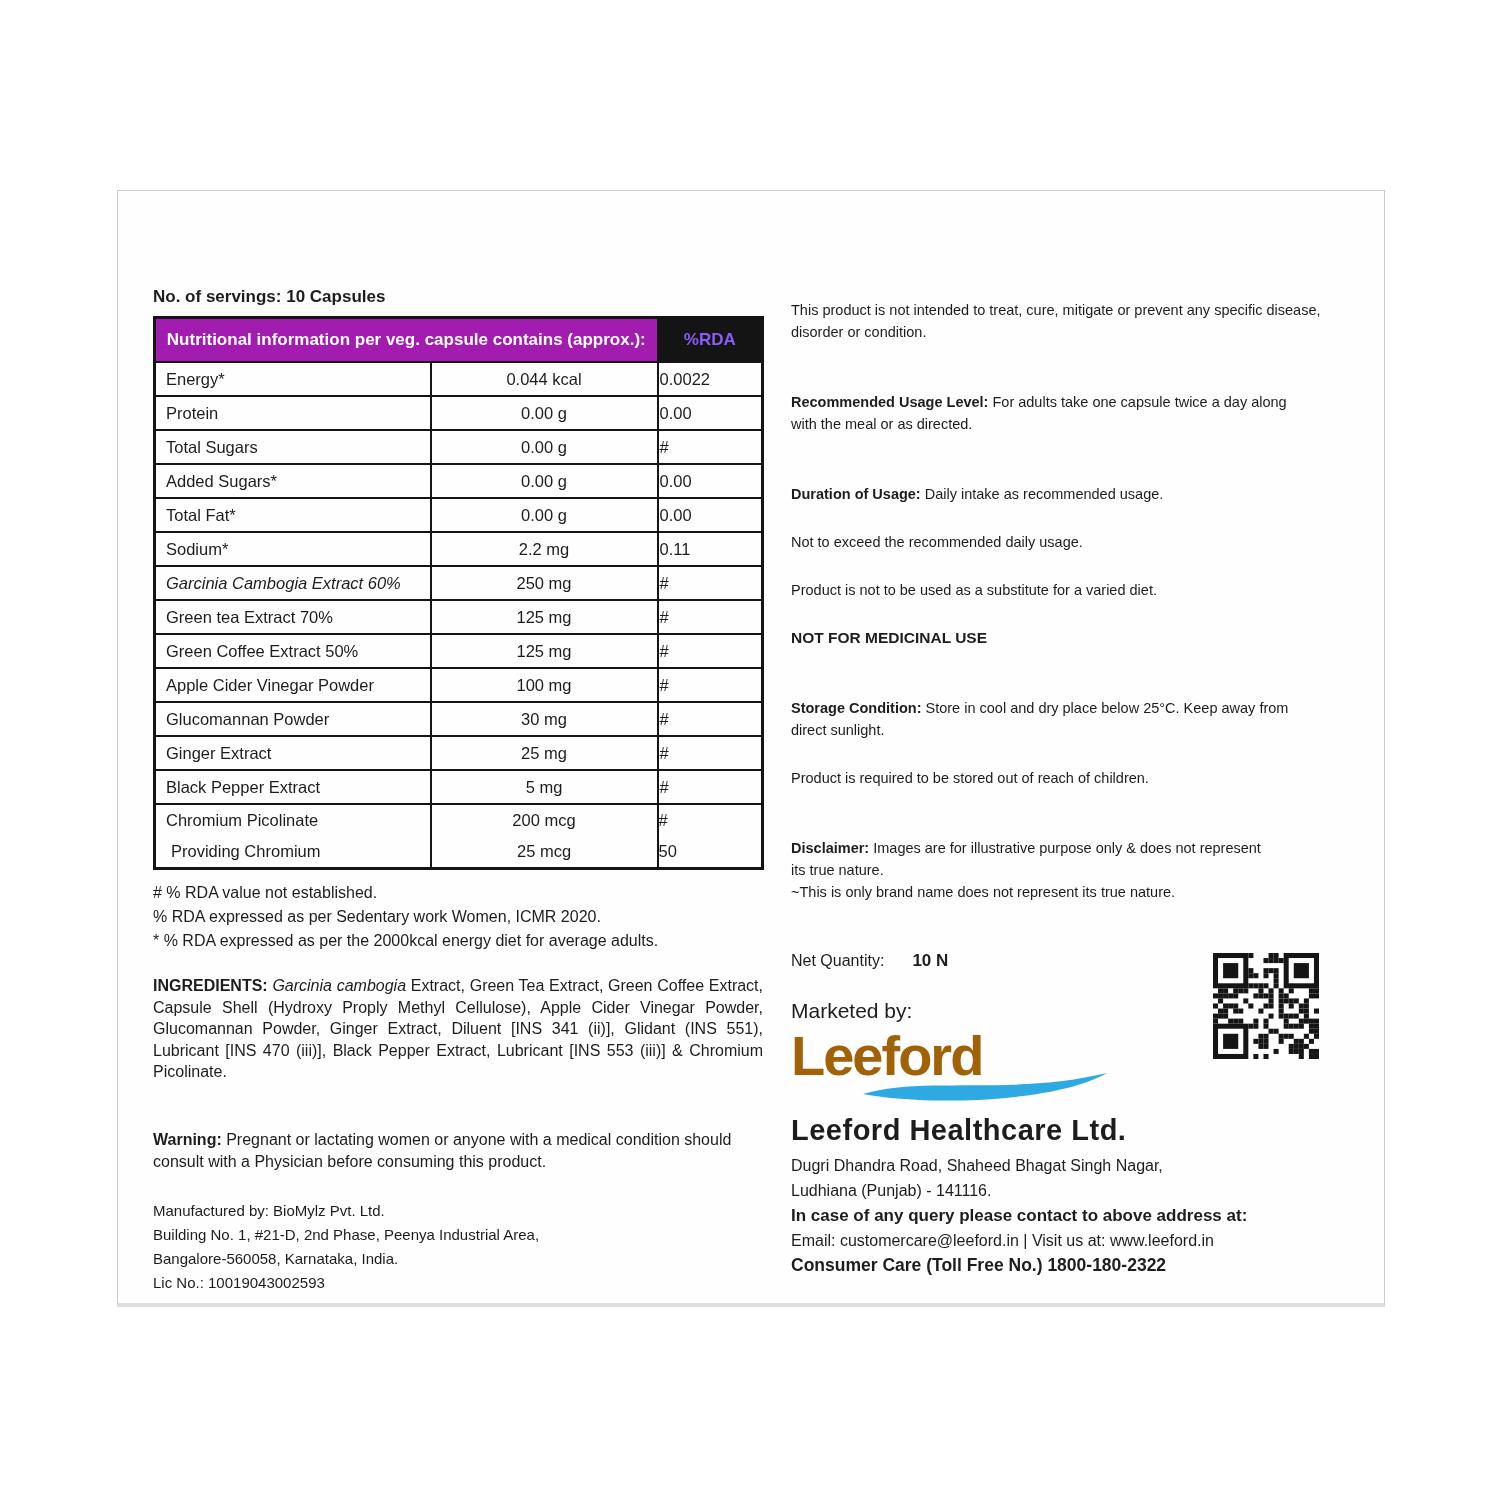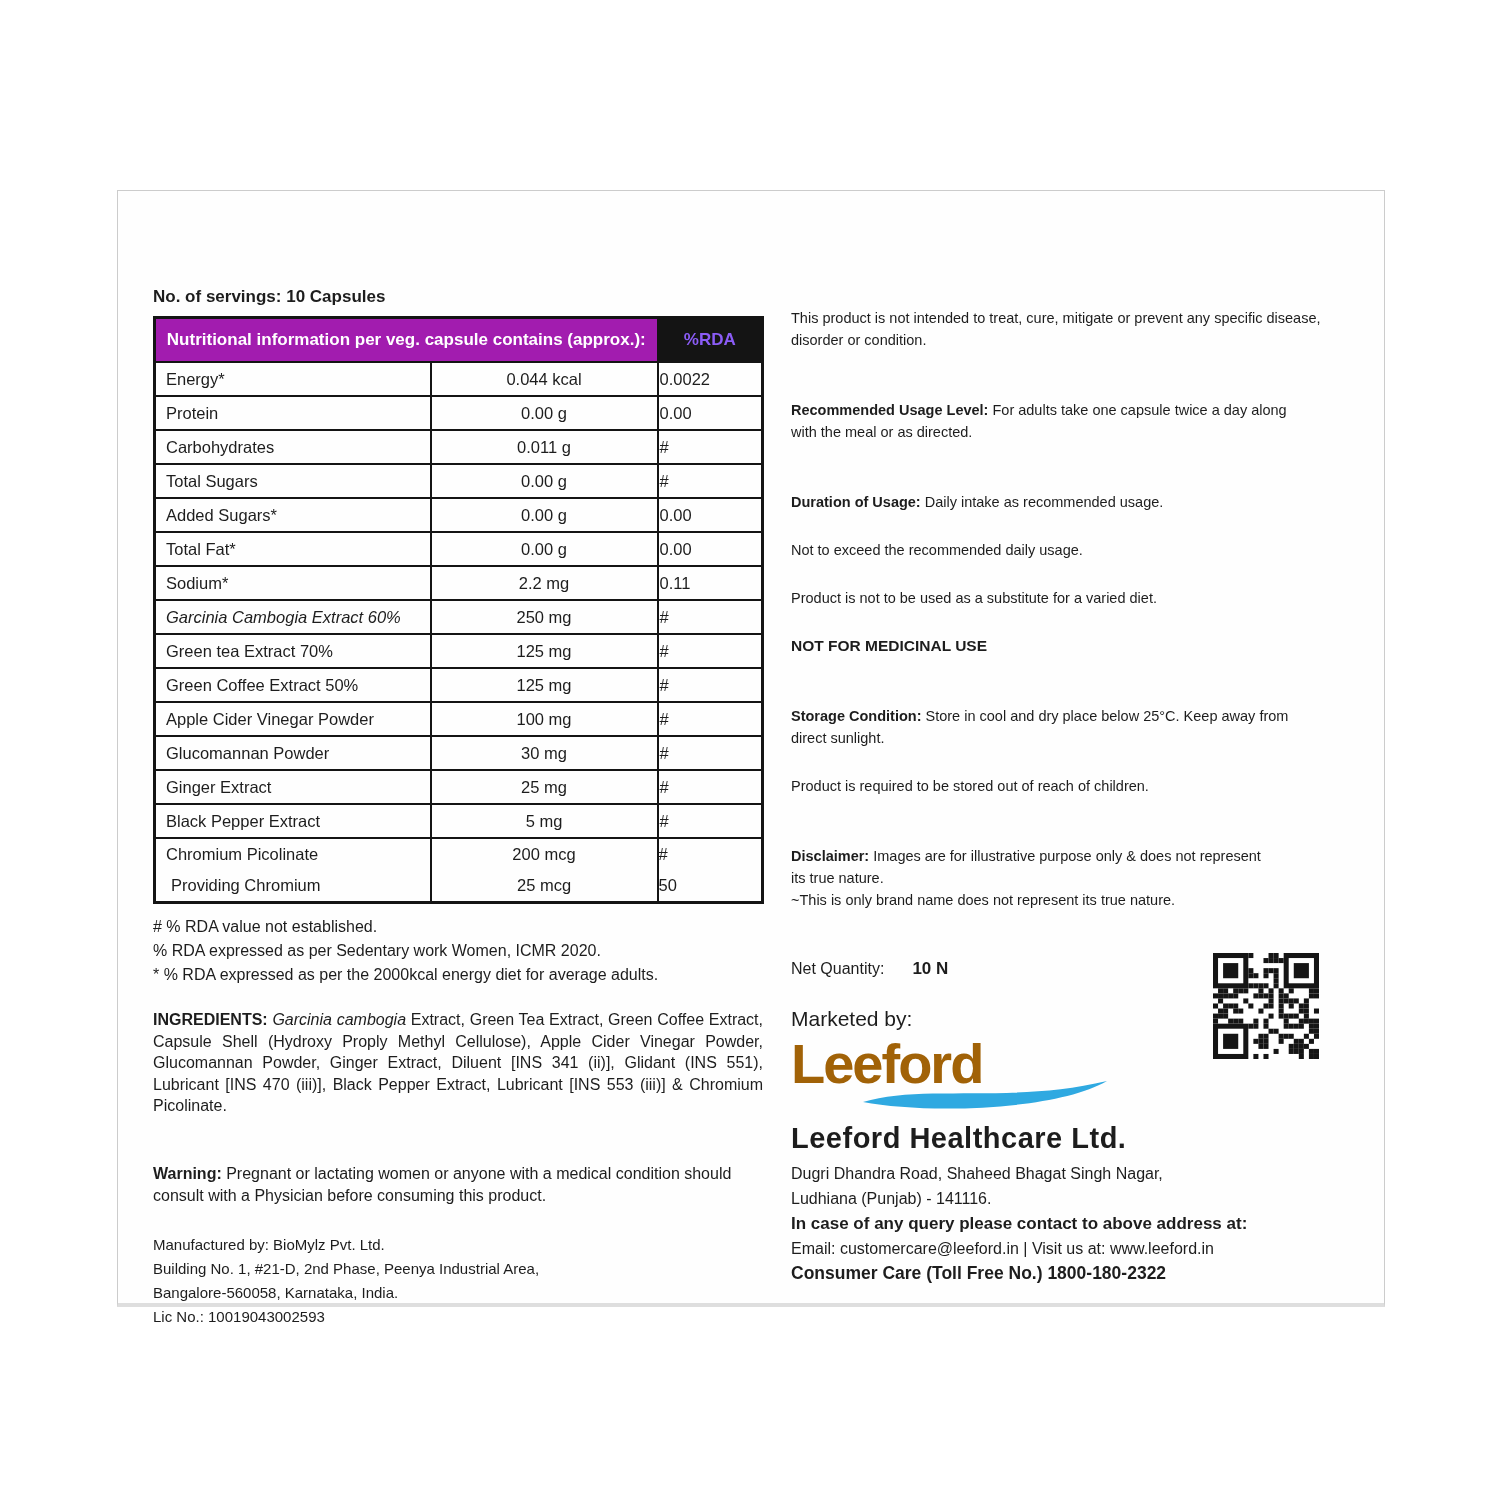--- a/index.html
+++ b/index.html
@@ -39,21 +39,21 @@
   tr.tall div{height:31px;line-height:31px;}
   tr.tall .l2{padding-left:5px;}
   .footnotes{margin-top:11px;font-size:16px;line-height:24px;}
   .ing{margin-top:22px;font-size:16px;line-height:21.5px;text-align:justify;}
   .ing .lead{font-weight:bold;}
   .ing .gci{font-style:italic;}
   .warn{margin-top:24px;font-size:16px;line-height:22px;white-space:pre-line;}
   .warn .lead{font-weight:bold;}
   .mfg{margin-top:26px;font-size:15px;line-height:24px;}
   
-  .col-right{position:absolute;left:673px;top:116px;width:612px;}
+  .col-right{position:absolute;left:673px;top:108px;width:612px;}
   .rp{font-size:14.5px;line-height:22px;margin:0 0 26px 0;white-space:pre-line;}
   .rp .lead{font-weight:bold;}
   .rp.allbold{font-weight:bold;font-size:15.5px;}
   .netqty{margin:8px 0 26px 0;font-size:16px;}
   .netqty .val{font-weight:bold;font-size:17px;margin-left:28px;}
   .marketed{margin-top:28px;font-size:21px;}
   .logo{margin-top:4px;}
   .logo-text{
     font-size:56px;font-weight:bold;letter-spacing:-2px;line-height:1.05;
     color:#a16207;
@@ -90,25 +90,20 @@
       <tbody>
         <tr>
             <td class="c1">Energy*</td>
             <td class="c2">0.044 kcal</td>
             <td class="c3">0.0022</td>
           </tr>
         <tr>
             <td class="c1">Protein</td>
             <td class="c2">0.00 g</td>
             <td class="c3">0.00</td>
-          </tr>
-        <tr>
-            <td class="c1">Carbohydrates</td>
-            <td class="c2">0.011 g</td>
-            <td class="c3">#</td>
           </tr>
         <tr>
             <td class="c1">Total Sugars</td>
             <td class="c2">0.00 g</td>
             <td class="c3">#</td>
           </tr>
         <tr>
             <td class="c1">Added Sugars*</td>
             <td class="c2">0.00 g</td>
             <td class="c3">0.00</td>

